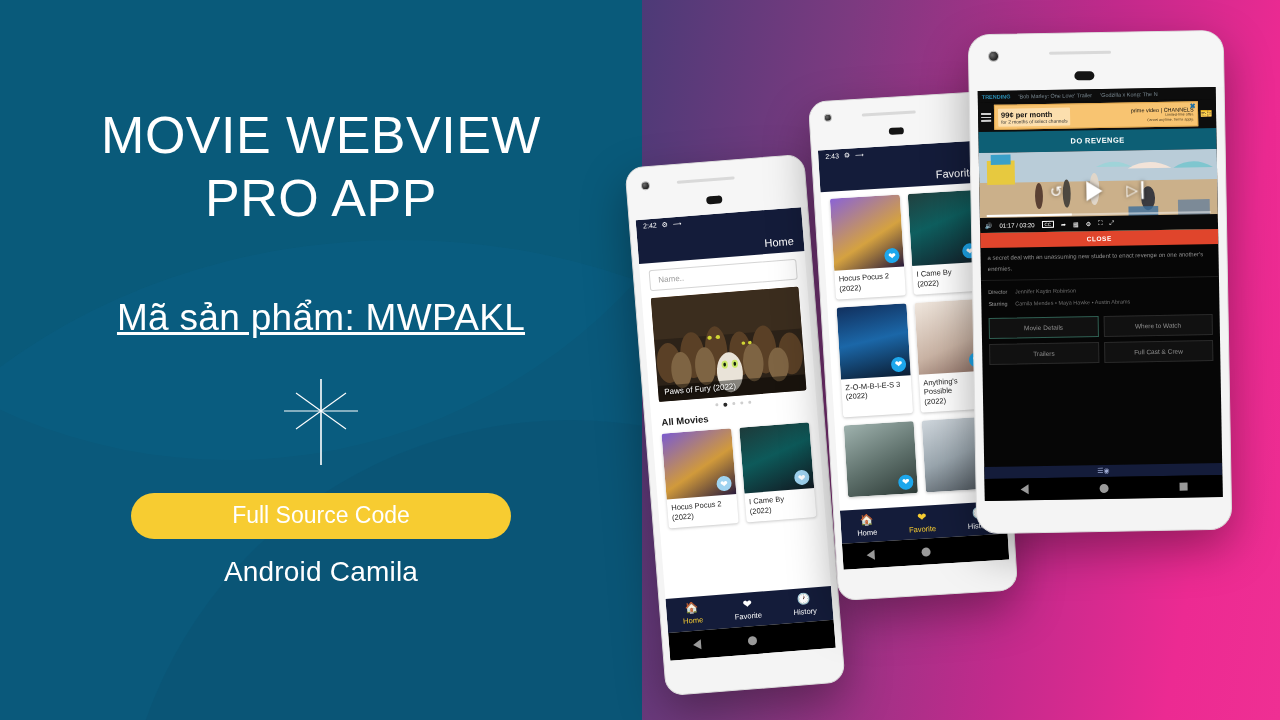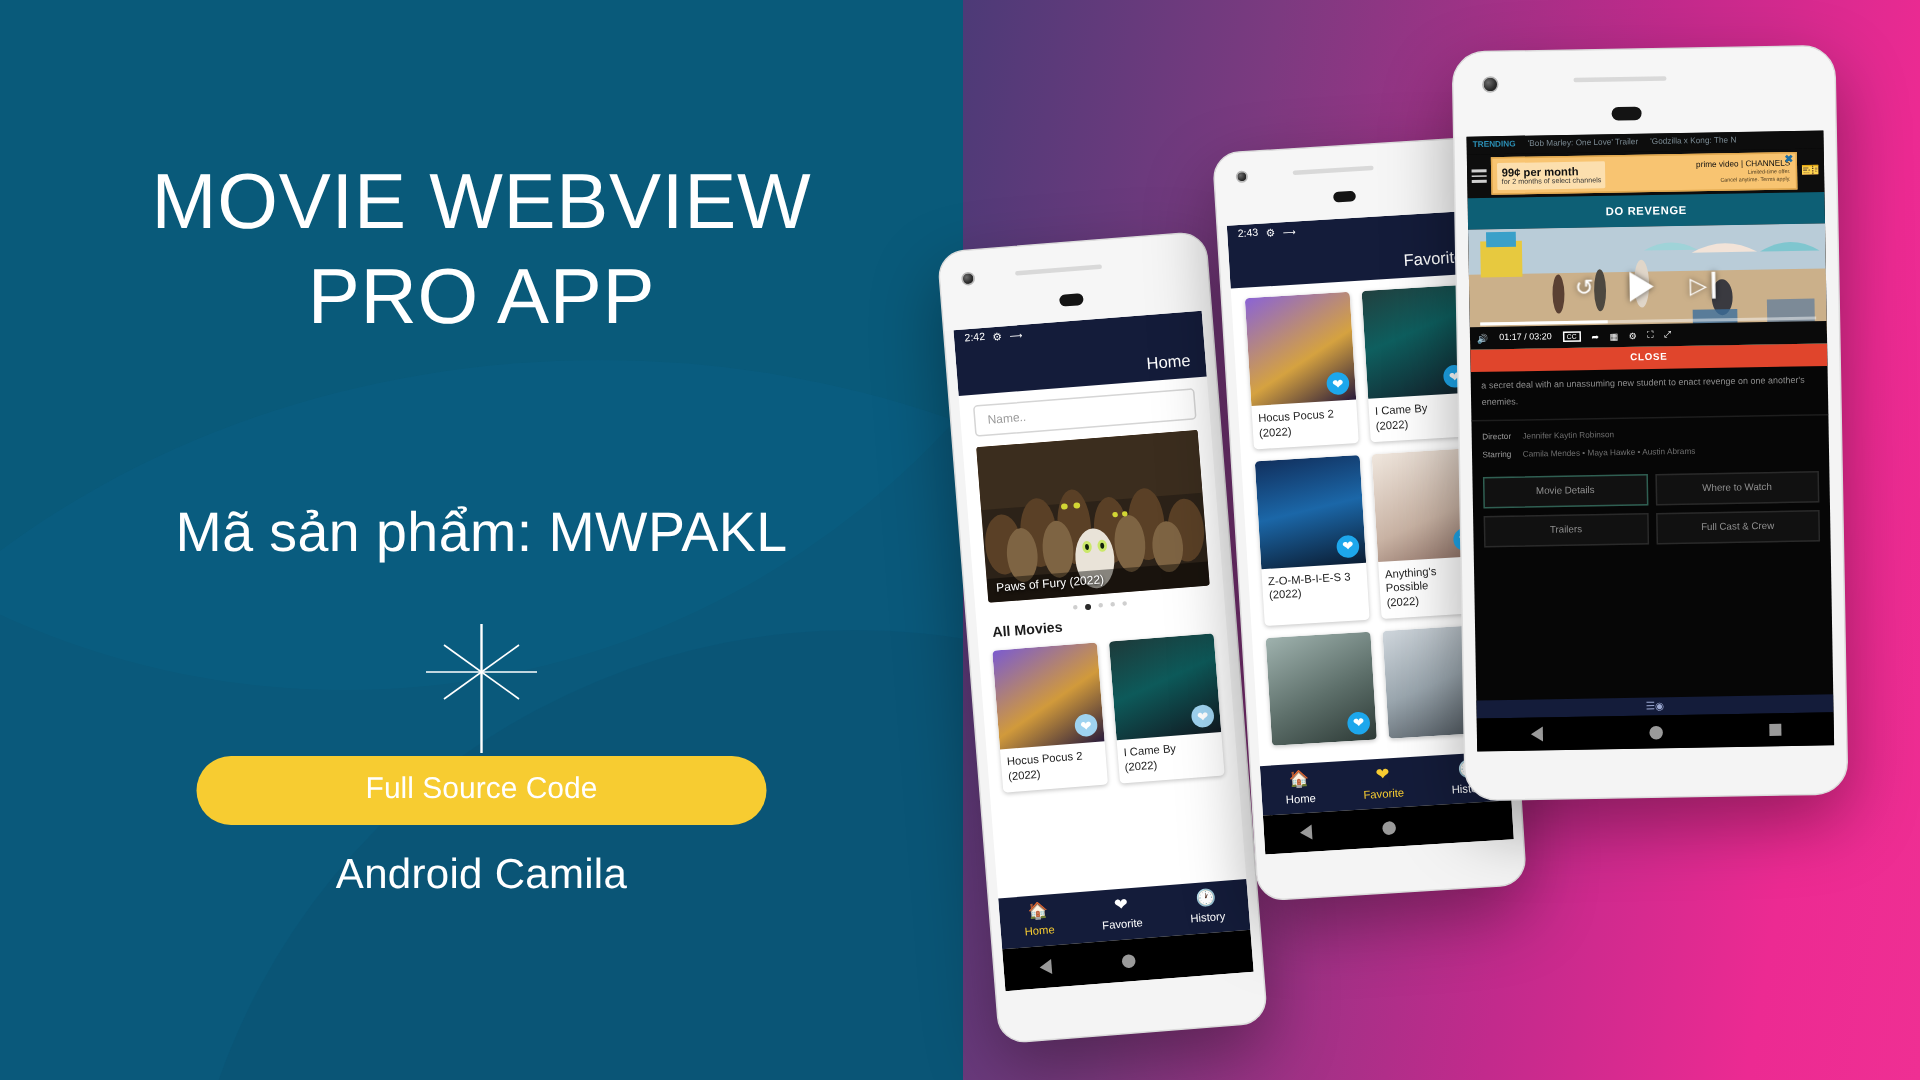--- a/index.html
+++ b/index.html
@@ -65,36 +65,38 @@
   .headline {
     margin-top: 104px;
     font-size: 52px;
     line-height: 1.22;
     font-weight: 400;
     letter-spacing: 0.5px;
     text-transform: uppercase;
     width: 560px;
   }
   .product-code {
-    margin-top: 103px;
+    margin-top: 66px;
     font-size: 37px;
     font-weight: 400;
     letter-spacing: 0.3px;
+    text-decoration: underline;
   }
   .sparkle-wrap {
     margin-top: 38px;
     width: 90px; height: 90px;
     position: relative;
   }
   .cta-btn {
+    margin-top: 26px;
     width: 380px; height: 46px;
     background: #f7cc31;
     border-radius: 24px;
     color: #ffffff;
-    font-size: 20px;
+    font-size: 23px;
     display: flex; align-items: center; justify-content: center;
     border: none;
     cursor: pointer;
   }
   .subtitle {
     margin-top: 17px;
     font-size: 28px;
     letter-spacing: .2px;
   }
 

